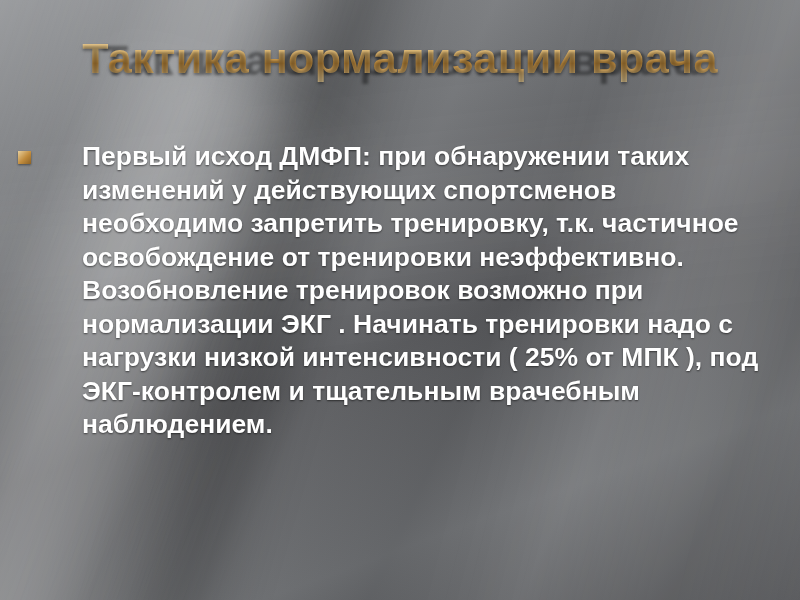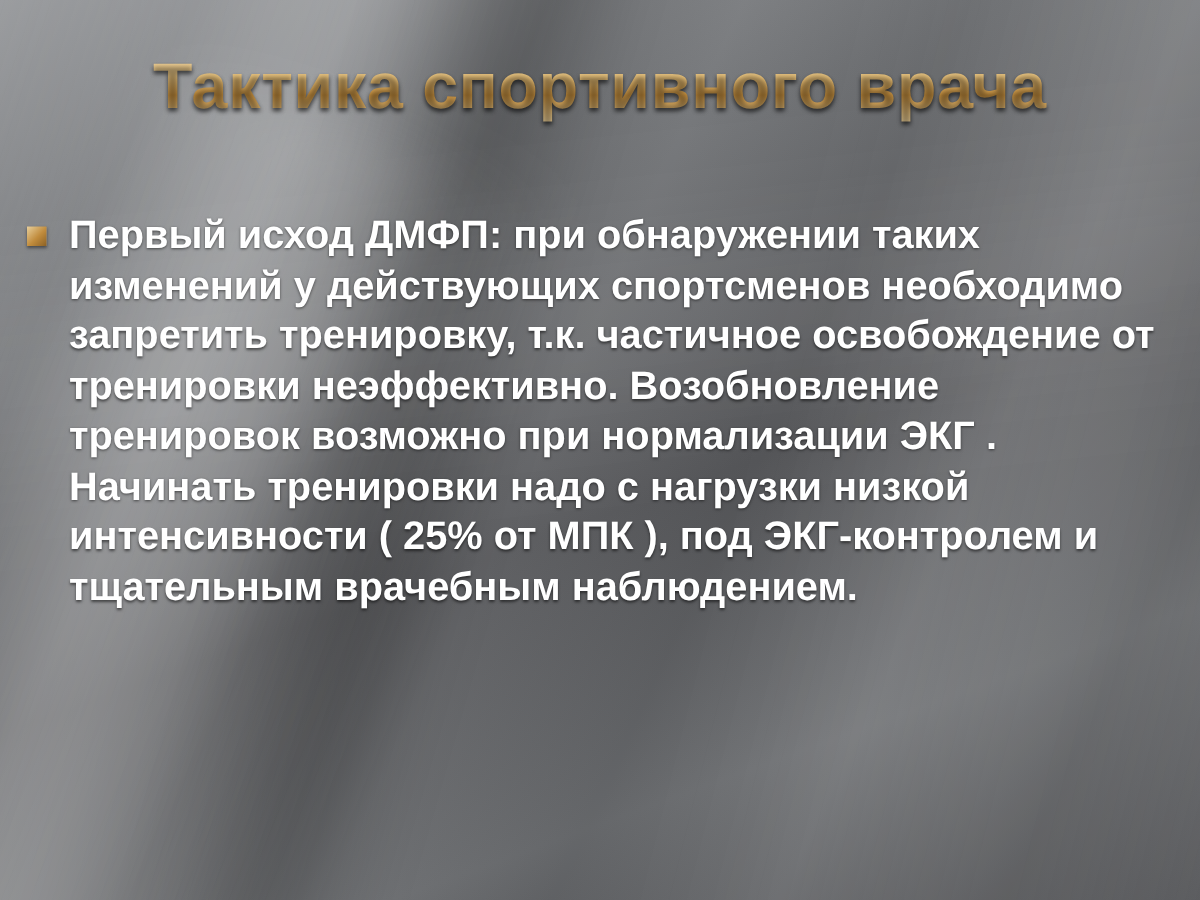--- a/index.html
+++ b/index.html
@@ -120,34 +120,35 @@
     box-shadow: 0 1px 2px rgba(0,0,0,0.45);
   }
   .bullet-text {
     flex: 1 1 auto;
     color: #ffffff;
     font-size: 26.5px;
     font-weight: bold;
     line-height: 1.265;
     text-shadow: 0 1px 2px rgba(0,0,0,0.55);
     white-space: pre-line;
+    margin-left: 36px;
   }
 </style>
 </head>
 <body>
 
 <div class="slide">
 
   <div class="streak streak-a"></div>
   <div class="streak streak-b"></div>
   <div class="streak streak-c"></div>
   <div class="streak streak-d"></div>
   <div class="streak streak-e"></div>
 
   <div class="title-shadow">Тактика спортивного врача</div>
-  <div class="title">Тактика спортивного врача</div>
+  <div class="title">Тактика нормализации врача</div>
 
   <div class="body-block">
     <span class="bullet-marker"></span>
     <div class="bullet-text">Первый исход ДМФП: при обнаружении таких изменений у действующих спортсменов необходимо запретить тренировку, т.к. частичное освобождение от тренировки неэффективно. Возобновление тренировок возможно при нормализации ЭКГ . Начинать тренировки надо с нагрузки низкой интенсивности ( 25% от МПК ), под ЭКГ-контролем и тщательным врачебным наблюдением.</div>
   </div>
 
 </div>
 
 </body></html>

